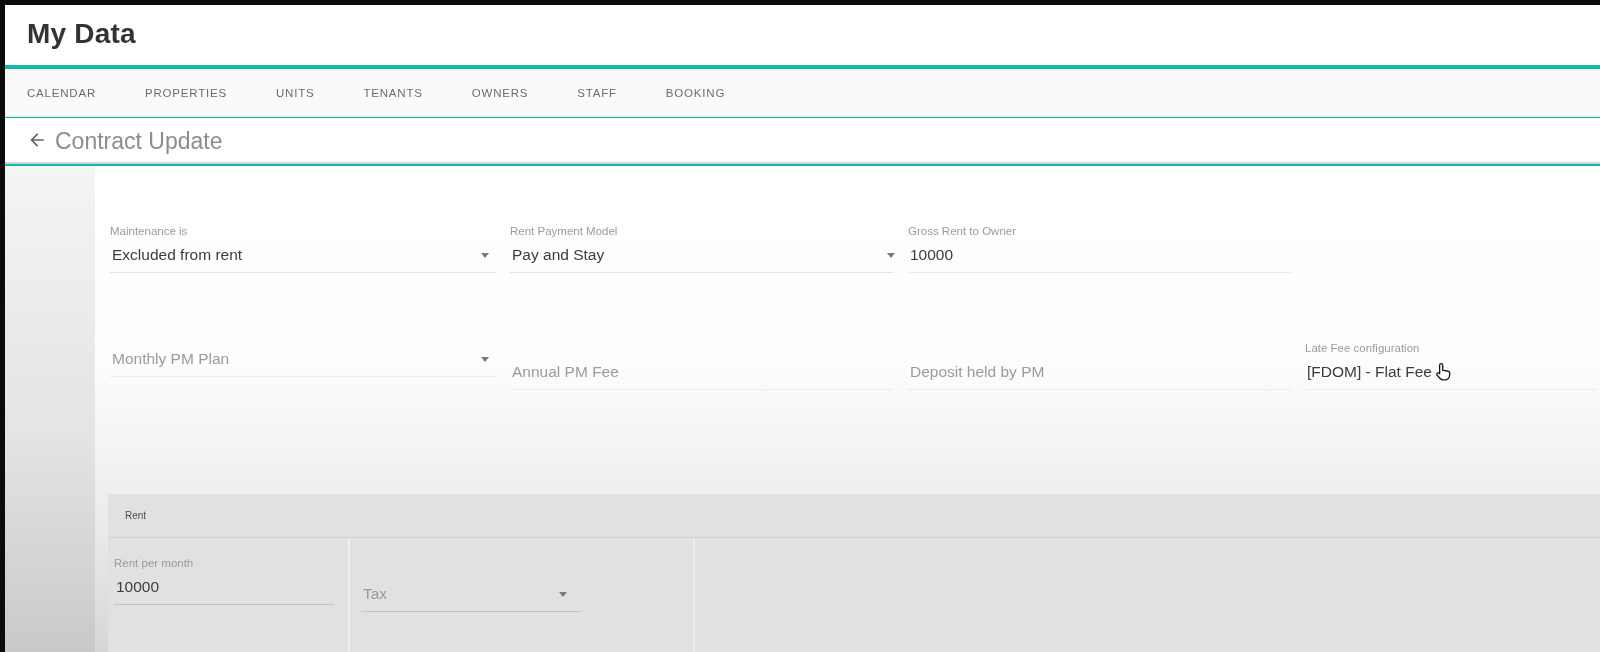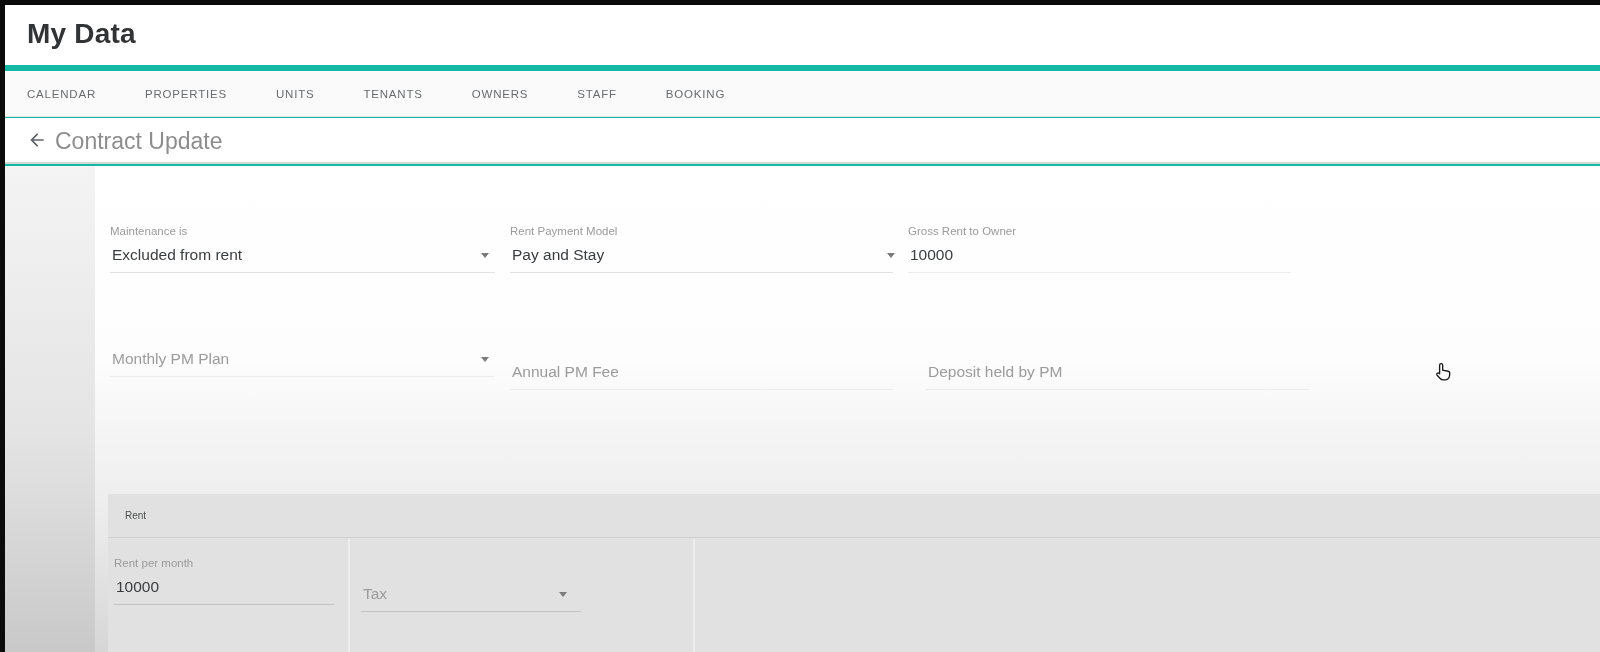--- a/index.html
+++ b/index.html
@@ -11,21 +11,21 @@
   .frame-top  { position:absolute; left:0; top:0; width:1600px; height:5px; background:#0b0b0b; }
   .frame-left { position:absolute; left:0; top:0; width:5px; height:652px; background:#0b0b0b; }
 
   
   .header { position:absolute; left:5px; top:5px; right:0; height:60px; background:#ffffff; }
   .header .app-title { position:absolute; left:22px; top:13px; font-size:28px; font-weight:700;
                        color:#313335; letter-spacing:0.2px; }
 
   
   .tabbar { position:absolute; left:5px; top:65px; right:0; height:52px; background:#fafafa;
-            border-top:6px solid #14b8a6; border-bottom:1px solid #e3e3e3;
+            border-top:4px solid #14b8a6; border-bottom:1px solid #e3e3e3;
             display:flex; align-items:center; padding-left:22px; }
   .tab { font-size:11.5px; color:#696c6f; letter-spacing:0.8px; margin-right:49px;
          white-space:nowrap; cursor:pointer; }
 
   
   .pagebar { position:absolute; left:5px; top:118px; right:0; height:46px; background:#ffffff;
              border-bottom:2px solid #d6d6d6; }
   .back-btn { position:absolute; left:18px; top:8px; width:28px; height:28px; font-size:21px;
               color:#5f6368; display:flex; align-items:center; justify-content:center; cursor:pointer; }
   .page-title { position:absolute; left:50px; top:10px; font-size:23px; color:#8d8d8d; }
@@ -120,27 +120,33 @@
       </div>
     </div>
 
     <div class="field" style="left:505px; top:175px; width:383px;">
       <div class="flabel"></div>
       <div class="fvalue placeholder faint">
         <span>Annual PM Fee</span>
       </div>
     </div>
 
-    <div class="field" style="left:903px; top:175px; width:383px;margin-left:18px;">
+    <div class="field" style="left:903px; top:175px; width:383px;">
       <div class="flabel"></div>
       <div class="fvalue placeholder faint">
         <span>Deposit held by PM</span>
       </div>
     </div>
 
+    <div class="field" style="left:1300px; top:175px; width:292px;">
+      <div class="flabel">Late Fee configuration</div>
+      <div class="fvalue faint">
+        <span>[FDOM] - Flat Fee</span>
+      </div>
+    </div>
 
     <div class="cursor" style="left:1428px; top:193px;">
       <svg width="23" height="23" viewBox="0 0 24 24">
         <path d="M8.5 4.8c.9 0 1.6.7 1.6 1.6v5.3l1 .1 4.8 1c1 .2 1.7 1.1 1.6 2.1l-.3 2.8c-.1 1.2-.6 2.2-1.5 3-.8.7-1.9 1.1-3 1.1h-2c-1.2 0-2.4-.5-3.2-1.4l-3.2-3.5c-.5-.6-.5-1.5.1-2 .5-.5 1.4-.5 1.9 0l.6.6V6.4c0-.9.7-1.6 1.6-1.6z" fill="#ffffff" stroke="#1a1a1a" stroke-width="1.4" stroke-linejoin="round"></path>
       </svg>
     </div>
 
     <div class="rent-panel">
       <div class="rent-head">Rent</div>
       <div class="rent-col-sep" style="left:240px;"></div>

